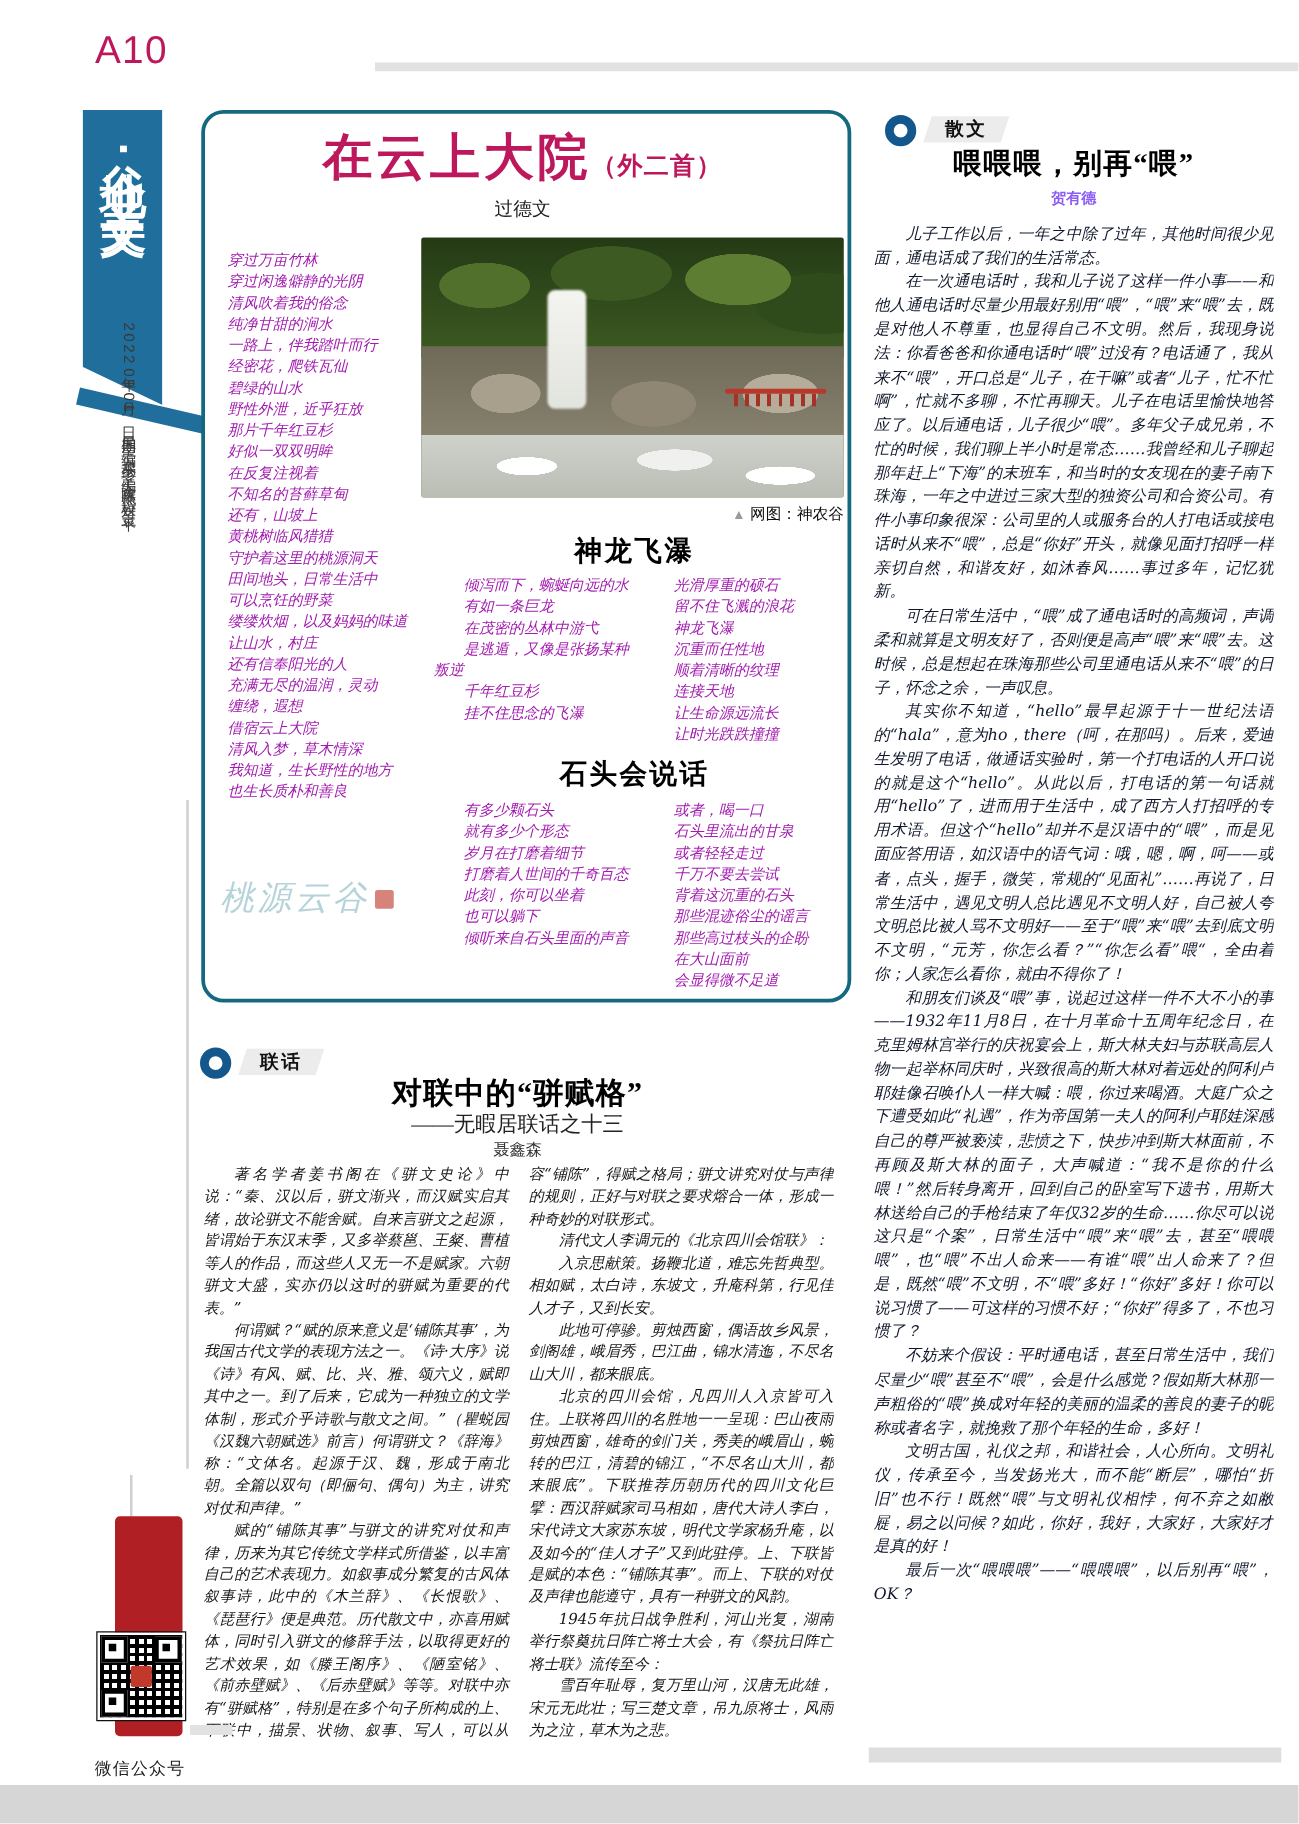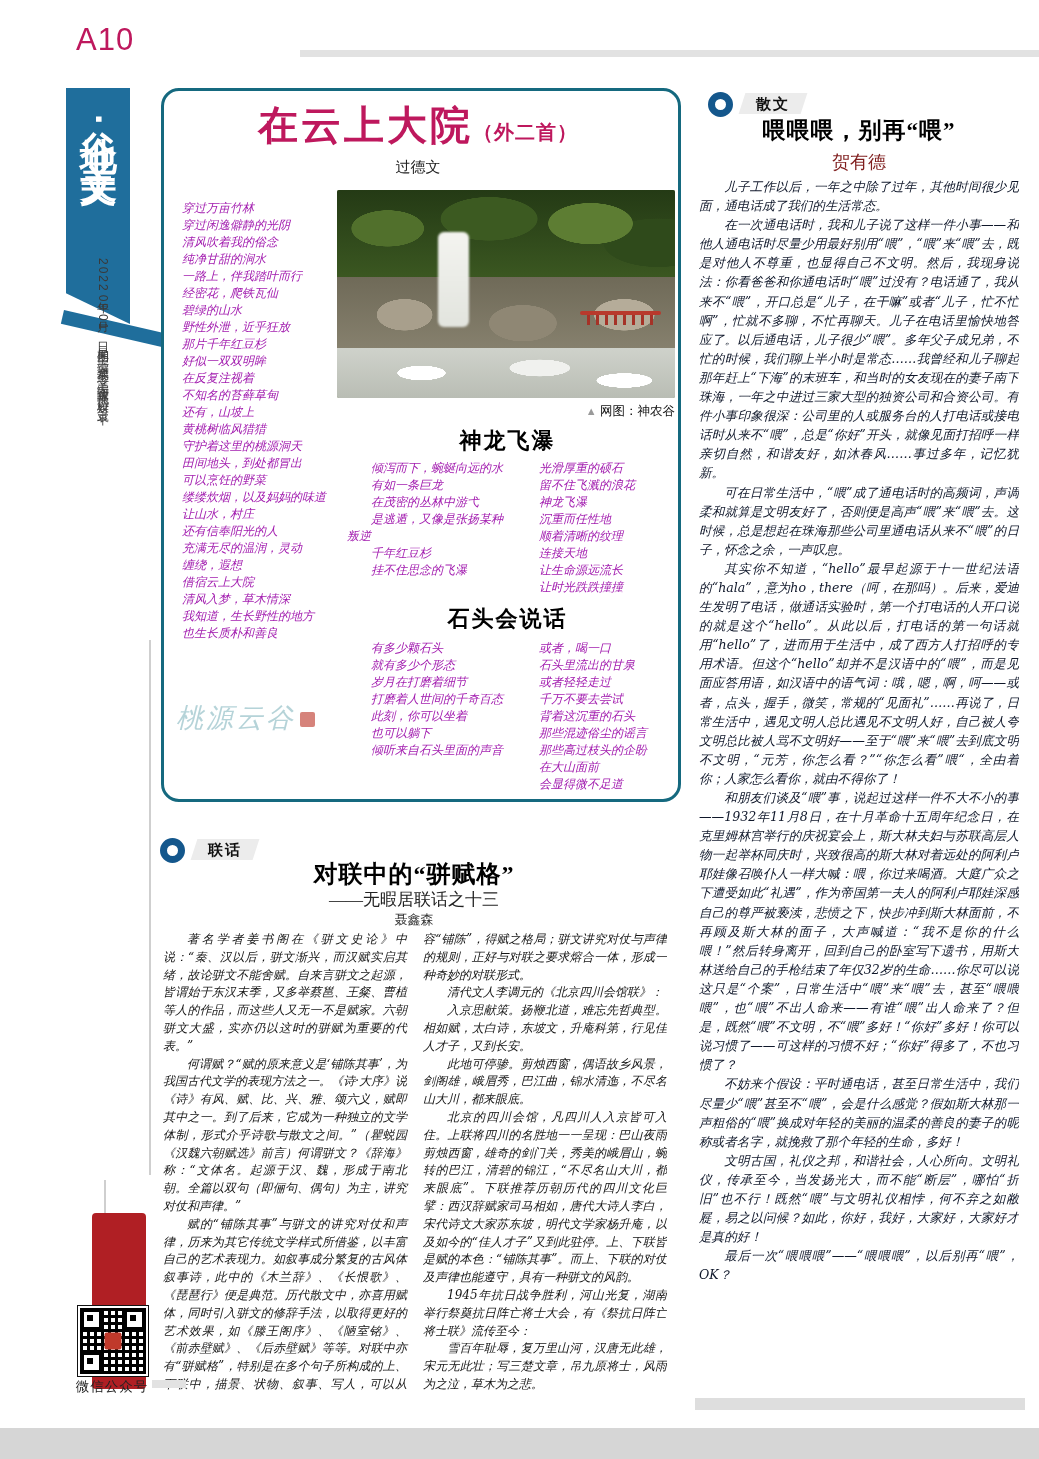--- a/index.html
+++ b/index.html
@@ -49,38 +49,38 @@
             font-family:"Liberation Serif",serif;}
   .lh-sub{text-align:center;font-size:17px;color:#222;font-family:"Liberation Serif",serif;}
   .lh-author{text-align:center;font-size:13px;color:#333;}
   .body-text p{margin:0;font-size:12px;line-height:17.8px;text-indent:2em;text-align:justify;
                font-family:"DejaVu Serif","Liberation Serif",serif;font-style:italic;color:#151515;}
   .cols2{column-count:2;column-gap:16px;overflow:hidden;}
 
   
   .sw-title{text-align:center;font-weight:bold;font-size:23px;letter-spacing:1px;color:#000;
             font-family:"Liberation Serif",serif;}
-  .sw-author{text-align:center;font-size:18px;color:#7f1d1d;}
+  .sw-author{text-align:center;font-size:12px;color:#8b5cf6;font-weight:bold;}
   .sw-body{overflow:hidden;}
   .sw-body p{margin:0;font-size:12.6px;line-height:19.1px;text-indent:2em;text-align:justify;
              font-family:"DejaVu Serif","Liberation Serif",serif;font-style:italic;color:#0f172a;}
 
   
   .logo{background:#b01f24;border-radius:4px;display:flex;align-items:center;justify-content:center;}
   .logo span{writing-mode:vertical-rl;color:#fff;font-family:"Liberation Serif",serif;
              font-weight:bold;font-size:36px;line-height:54px;letter-spacing:2px;}
   .qr{background:
       repeating-linear-gradient(0deg,#000 0 3px,transparent 3px 7px),
       repeating-linear-gradient(90deg,#000 0 3px,transparent 3px 7px);
       background-color:#fff;border:2px solid #fff;outline:1px solid #111;}
   .qr-eye{position:absolute;width:15px;height:15px;border:3px solid #000;background:#fff;}
   .qr-eye::after{content:"";position:absolute;left:3px;top:3px;width:6px;height:6px;background:#000;}
   .qr-seal{position:absolute;width:17px;height:17px;background:#c0392b;border-radius:2px;
            left:50%;top:50%;transform:translate(-50%,-50%);}
-  .wechat{font-size:13.5px;color:#222;text-align:center;letter-spacing:1px;}
+  .wechat{font-size:13.5px;color:#222;text-align:center;letter-spacing:1px;margin-top:28px;}
 </style>
 </head>
 <body>
 
 <div class="page">
 
   <div class="abs page-num" style="left:76px;top:22px;">A10</div>
 
   <div class="abs gray-strip" style="left:300px;top:50px;width:739px;height:7px;"></div>
 
@@ -141,21 +141,21 @@
       <p>经密花，爬铁瓦仙</p>
       <p>碧绿的山水</p>
       <p>野性外泄，近乎狂放</p>
       <p>那片千年红豆杉</p>
       <p>好似一双双明眸</p>
       <p>在反复注视着</p>
       <p>不知名的苔藓草甸</p>
       <p>还有，山坡上</p>
       <p>黄桃树临风猎猎</p>
       <p>守护着这里的桃源洞天</p>
-      <p>田间地头，到处都冒出</p>
+      <p>田间地头，日常生活中</p>
       <p>可以烹饪的野菜</p>
       <p>缕缕炊烟，以及妈妈的味道</p>
       <p>让山水，村庄</p>
       <p>还有信奉阳光的人</p>
       <p>充满无尽的温润，灵动</p>
       <p>缠绕，遐想</p>
       <p>借宿云上大院</p>
       <p>清风入梦，草木情深</p>
       <p>我知道，生长野性的地方</p>
       <p>也生长质朴和善良</p>

